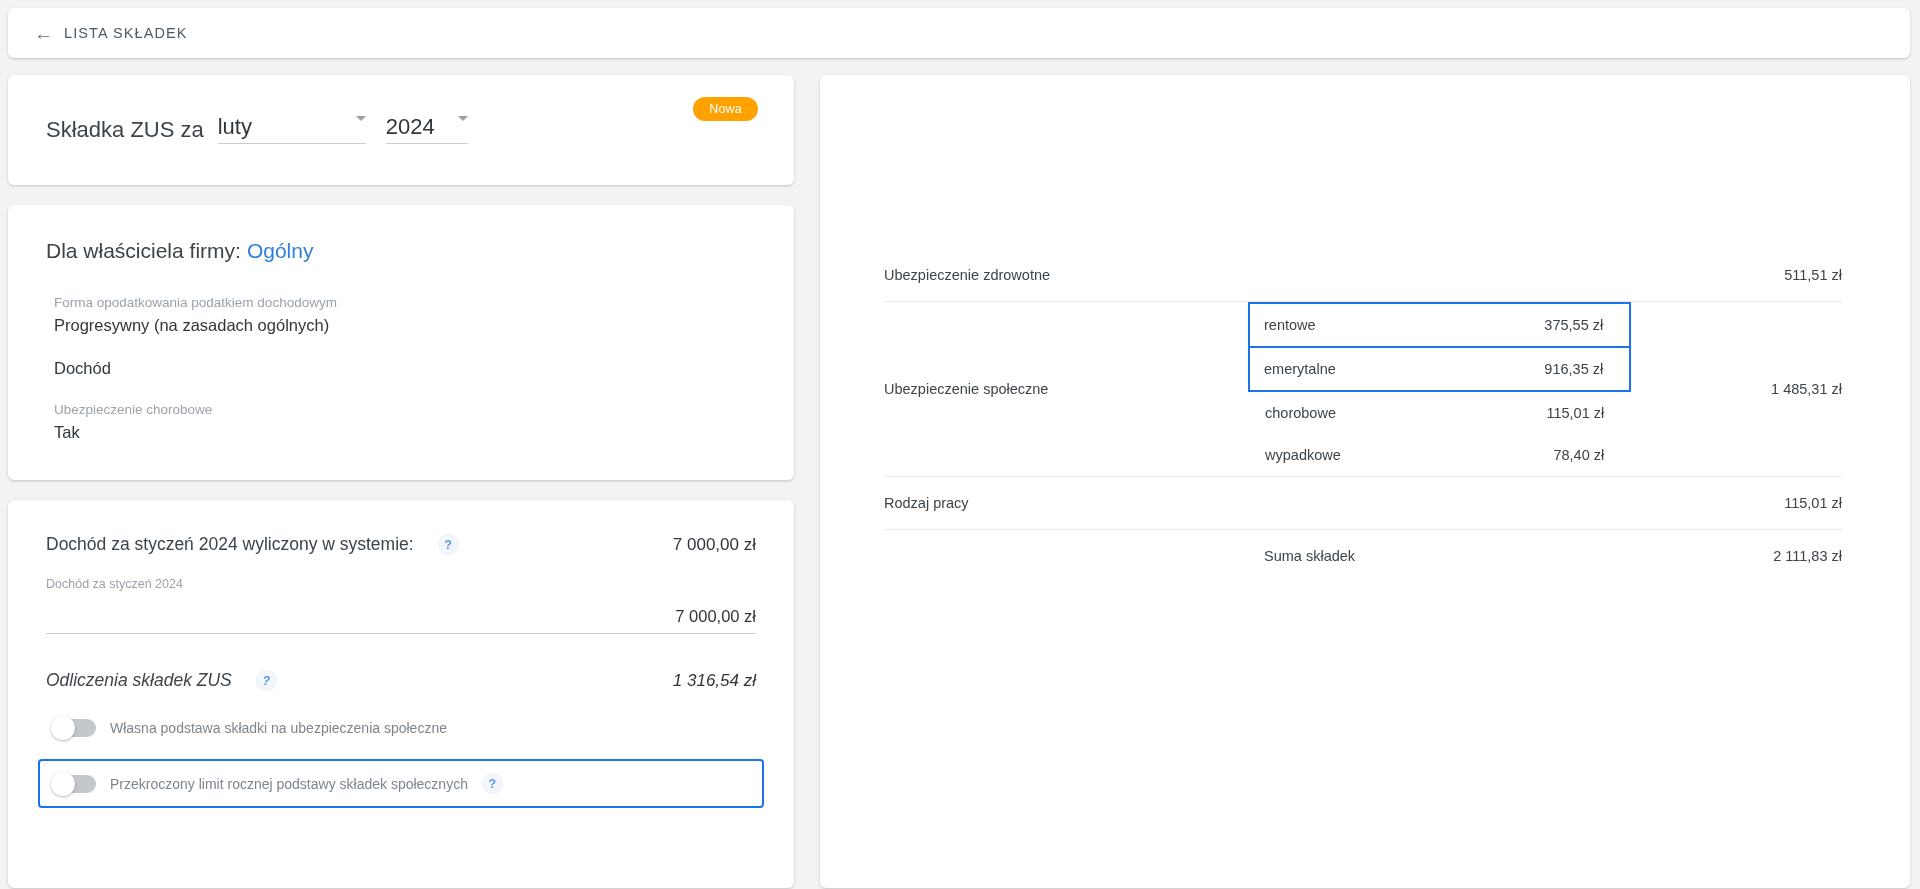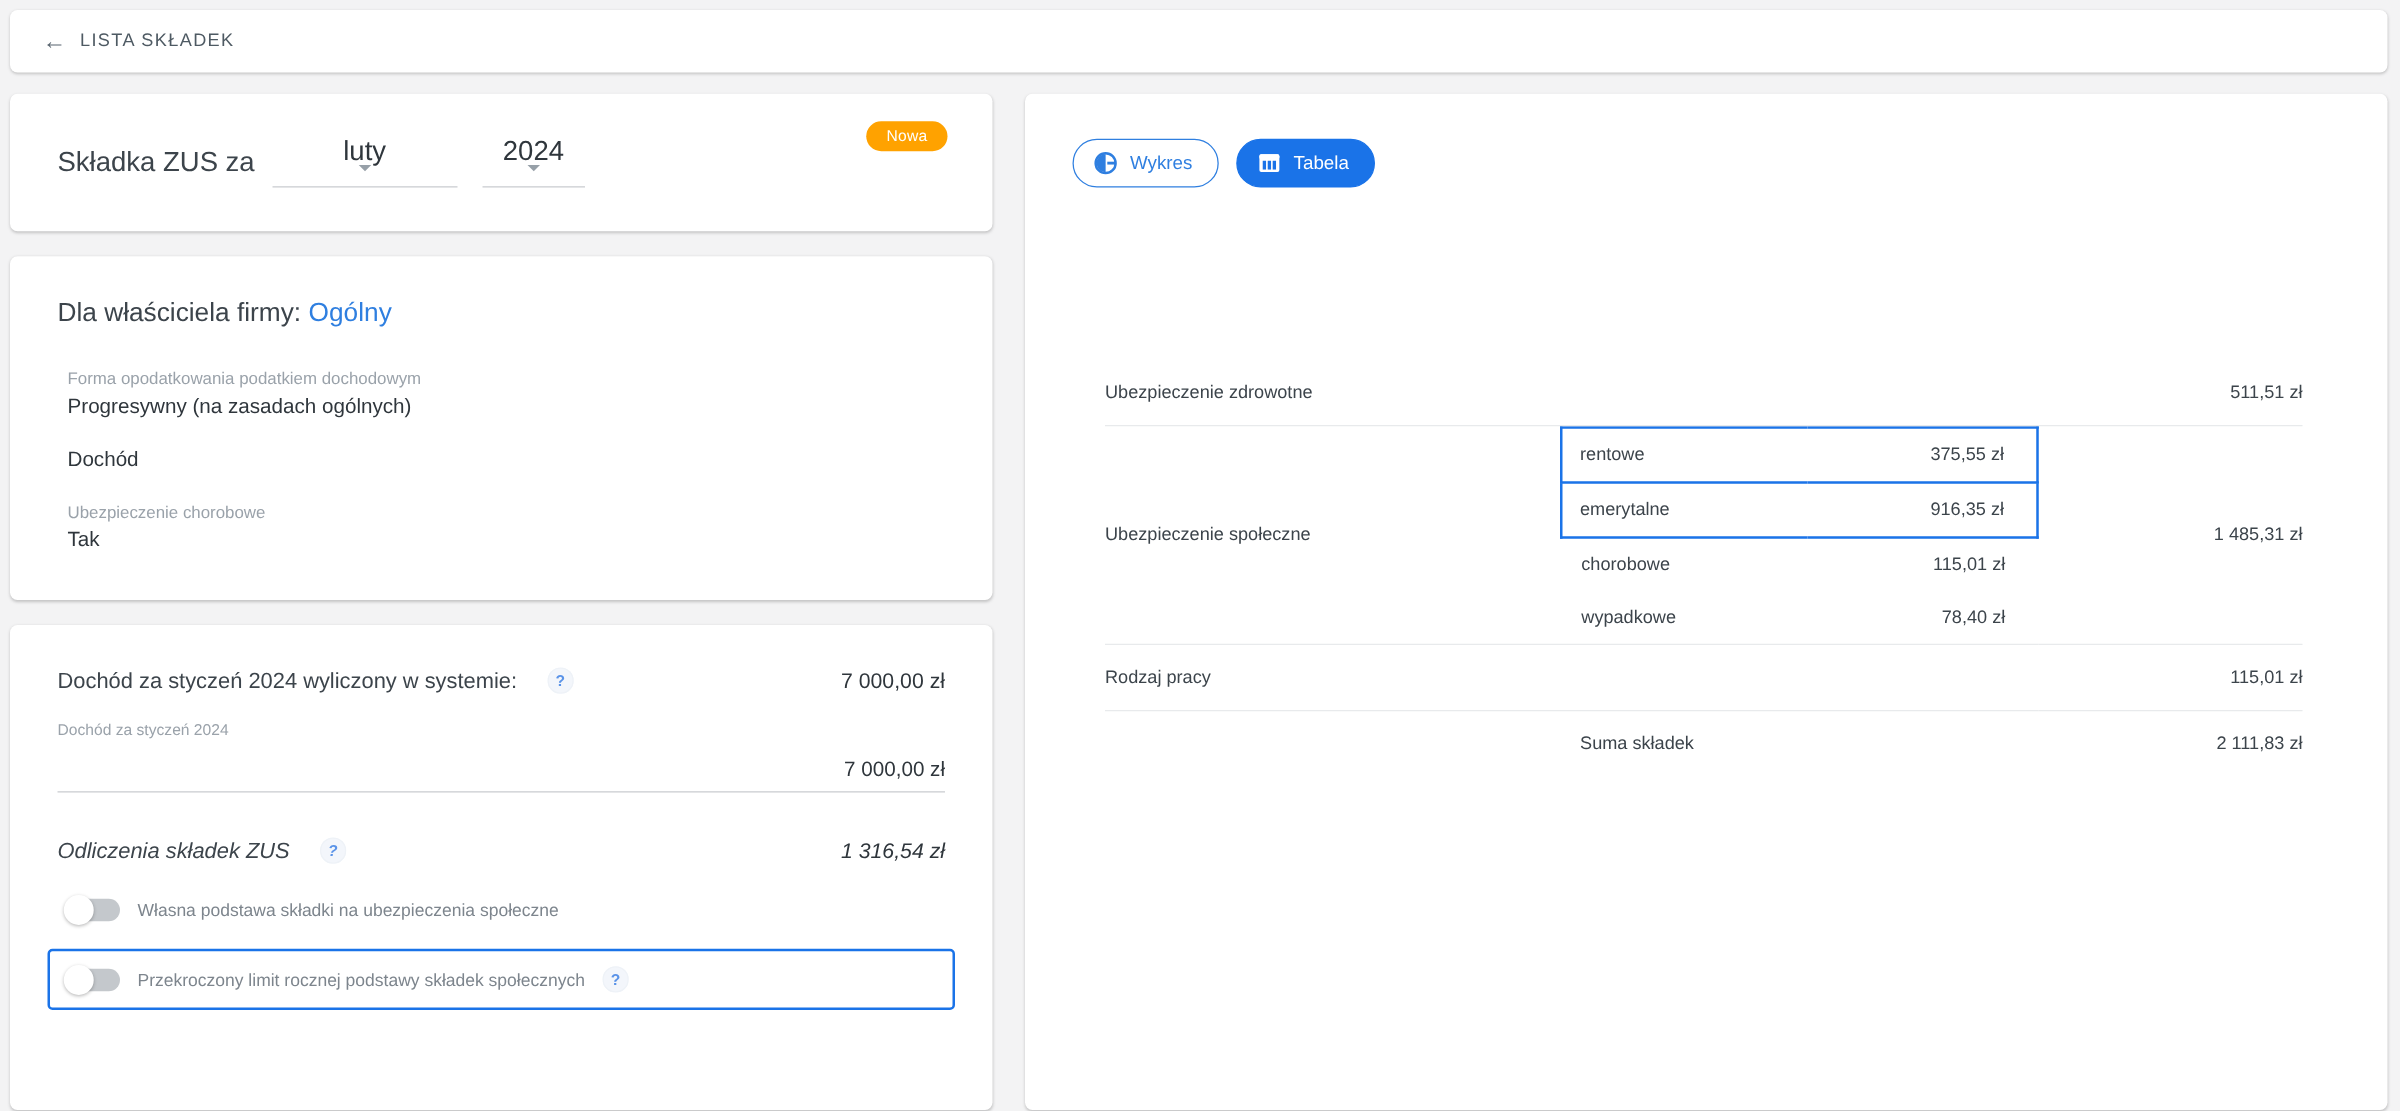--- a/index.html
+++ b/index.html
@@ -77,27 +77,26 @@
   }
   .title-text {
     font-size: 22px;
     color: #3c444b;
     font-weight: 400;
     margin-right: 14px;
   }
   .select {
     position: relative;
     display: inline-flex;
-    align-items: center;
+    align-items: flex-start;
     justify-content: space-between;
     border-bottom: 1px solid #c9ccd0;
     padding-bottom: 5px;
     cursor: pointer;
     margin-right: 20px;
-    flex-direction: column;
   }
   .select.month { width: 148px; }
   .select.year  { width: 82px; }
   .select-value {
     font-size: 22px;
     color: #2f363c;
     line-height: 1;
   }
   .caret {
     width: 0; height: 0;
@@ -381,40 +380,20 @@
           <span class="toggle-label">Przekroczony limit rocznej podstawy składek społecznych</span>
           <span class="help">?</span>
         </div>
 
       </div>
     </div>
 
     <div class="col-right">
       <div class="card card-right">
 
-        <div class="viewtabs">
-          <div class="vtab outline">
-            <svg width="19" height="19" viewBox="0 0 20 20">
-              <circle cx="10" cy="10" r="8.4" fill="none" stroke="#2f7fe0" stroke-width="2.1"></circle>
-              <path d="M10 2.4 A7.6 7.6 0 0 0 10 17.6 Z" fill="#2f7fe0"></path>
-              <rect x="11.4" y="8.8" width="6.6" height="2.4" fill="#2f7fe0"></rect>
-            </svg>
-            <span>Wykres</span>
-          </div>
-          <div class="vtab filled">
-            <svg width="19" height="19" viewBox="0 0 20 20">
-              <rect x="1.6" y="2.6" width="16.8" height="14.8" rx="1.6" fill="#ffffff"></rect>
-              <rect x="1.6" y="2.6" width="16.8" height="4" rx="1.4" fill="#ffffff"></rect>
-              <rect x="4.4" y="8" width="2.8" height="7.4" fill="#1a73e8"></rect>
-              <rect x="8.6" y="8" width="2.8" height="7.4" fill="#1a73e8"></rect>
-              <rect x="12.8" y="8" width="2.8" height="7.4" fill="#1a73e8"></rect>
-            </svg>
-            <span>Tabela</span>
-          </div>
-        </div>
 
         <div class="table-wrap">
           <table class="contrib">
             <tbody>
 
               <tr>
                 <td class="c-name">Ubezpieczenie zdrowotne</td>
                 <td class="c-sub"></td>
                 <td class="c-subv"></td>
                 <td class="c-total">511,51 zł</td>

